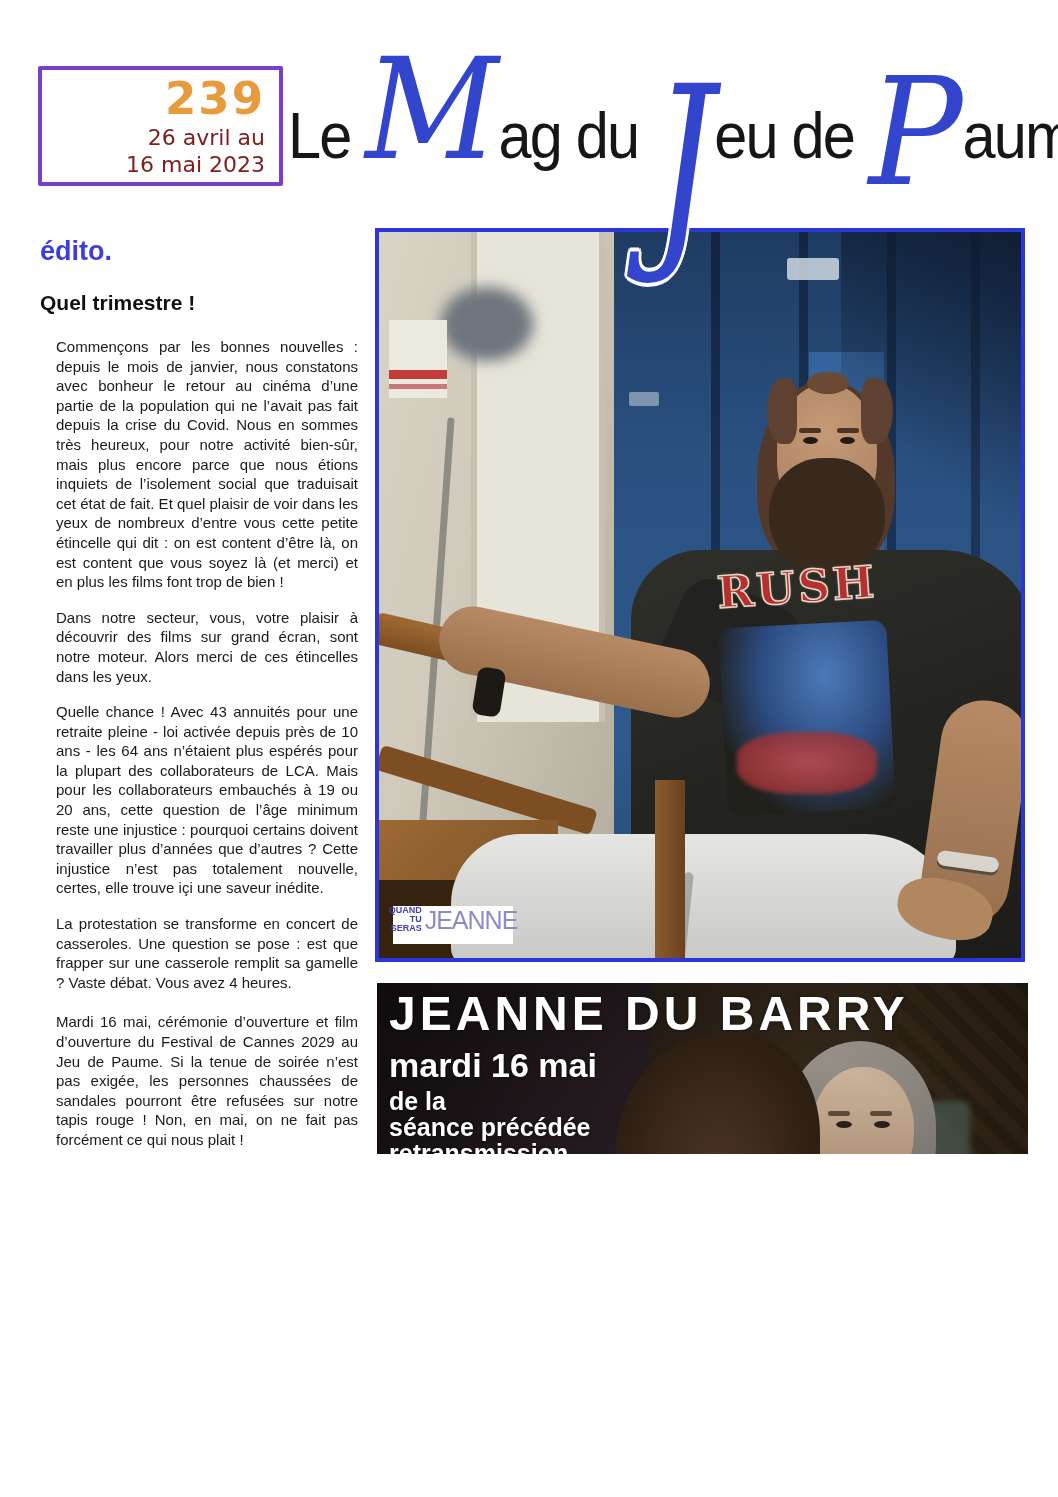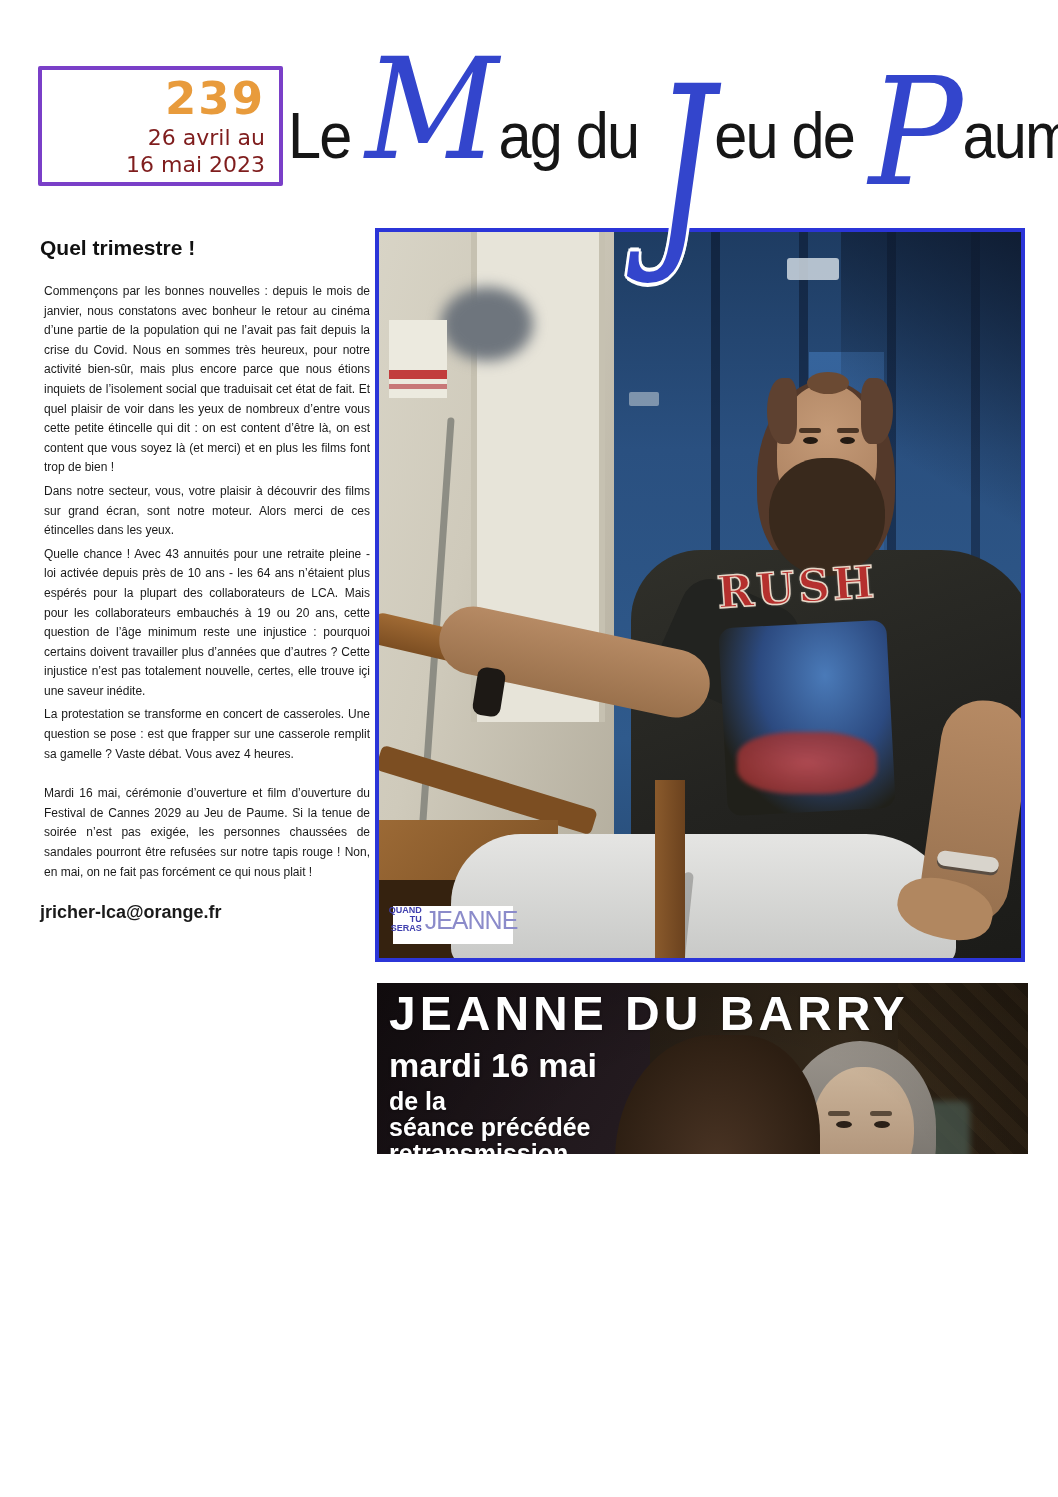--- a/index.html
+++ b/index.html
@@ -25,21 +25,21 @@
     text-shadow:-3px 0 0 #fff,3px 0 0 #fff,0 -3px 0 #fff,0 3px 0 #fff,
                 -2px -2px 0 #fff,2px 2px 0 #fff,-2px 2px 0 #fff,2px -2px 0 #fff;
   }
   .mh-cap-m { font-size:140px; }
   .mh-cap-j { font-size:165px; vertical-align:-55px; display:inline-block; transform:scaleY(1.3); transform-origin:50% 32%; }
   .mh-cap-p { font-size:150px; vertical-align:-26px; }
   
   .edito { position:absolute; left:40px; top:236px; width:334px; z-index:2; }
   .edito-label { color:#3c3ce0; font-weight:bold; font-size:27px; margin:0 0 24px 0; }
   .edito-headline { color:#111; font-weight:bold; font-size:21px; margin:0 0 22px 0; }
-  .edito-body p { font-size:12px; line-height:19.6px; text-align:justify; margin:4px; hyphens:auto; }
+  .edito-body p { font-size:15px; line-height:19.6px; text-align:justify; margin:16px; hyphens:auto; }
   .edito-body p.gap-before { margin-top:20px; }
   .edito-email { font-weight:bold; font-size:18px; margin-top:20px; }
   
   .photo {
     position:absolute; left:375px; top:228px; width:650px; height:734px;
     border:4px solid #2b35d8; box-sizing:border-box; z-index:1; background:#2a5080;
   }
   .scene { position:relative; width:100%; height:100%; overflow:hidden; }
   .scene div { position:absolute; }
   .wall-left { left:0; top:0; width:235px; height:100%; background:linear-gradient(105deg,#d8d4c6 0%,#cfcabb 40%,#b2ac9c 100%); }
@@ -155,20 +155,21 @@
     <div class="issue-number">239</div>
     <div class="issue-dates">26 avril au</div>
     <div class="issue-dates">16 mai 2023</div>
   </div>
 
   <div class="masthead">
     <span class="mh-plain">Le </span><span class="mh-cap mh-cap-m">M</span><span class="mh-plain">ag du </span><span class="mh-cap mh-cap-j">J</span><span class="mh-plain">eu de </span><span class="mh-cap mh-cap-p">P</span><span class="mh-plain">aume</span>
   </div>
 
   <div class="edito">
+    <div class="edito-label">édito.</div>
     <div class="edito-headline">Quel trimestre !</div>
     <div class="edito-body">
 
     <p>Commençons par les bonnes nouvelles : depuis le mois de janvier, nous constatons avec bonheur le retour au cinéma d’une partie de la population qui ne l’avait pas fait depuis la crise du Covid. Nous en sommes très heureux, pour notre activité bien-sûr, mais plus encore parce que nous étions inquiets de l’isolement social que traduisait cet état de fait. Et quel plaisir de voir dans les yeux de nombreux d’entre vous cette petite étincelle qui dit : on est content d’être là, on est content que vous soyez là (et merci) et en plus les films font trop de bien !</p>
         <p>Dans notre secteur, vous, votre plaisir à découvrir des films sur grand écran, sont notre moteur. Alors merci de ces étincelles dans les yeux.</p>
         <p>Quelle chance ! Avec 43 annuités pour une retraite pleine - loi activée depuis près de 10 ans - les 64 ans n’étaient plus espérés pour la plupart des collaborateurs de LCA. Mais pour les collaborateurs embauchés à 19 ou 20 ans, cette question de l’âge minimum reste une injustice : pourquoi certains doivent travailler plus d’années que d’autres ? Cette injustice n’est pas totalement nouvelle, certes, elle trouve içi une saveur inédite.</p>
         <p>La protestation se transforme en concert de casseroles. Une question se pose : est que frapper sur une casserole remplit sa gamelle ? Vaste débat. Vous avez 4 heures.</p>
         <p class="gap-before">Mardi 16 mai, cérémonie d’ouverture et film d’ouverture du Festival de Cannes 2029 au Jeu de Paume. Si la tenue de soirée n’est pas exigée, les personnes chaussées de sandales pourront être refusées sur notre tapis rouge ! Non, en mai, on ne fait pas forcément ce qui nous plait !</p>
       </div>
     <div class="edito-email">jricher-lca@orange.fr</div>

